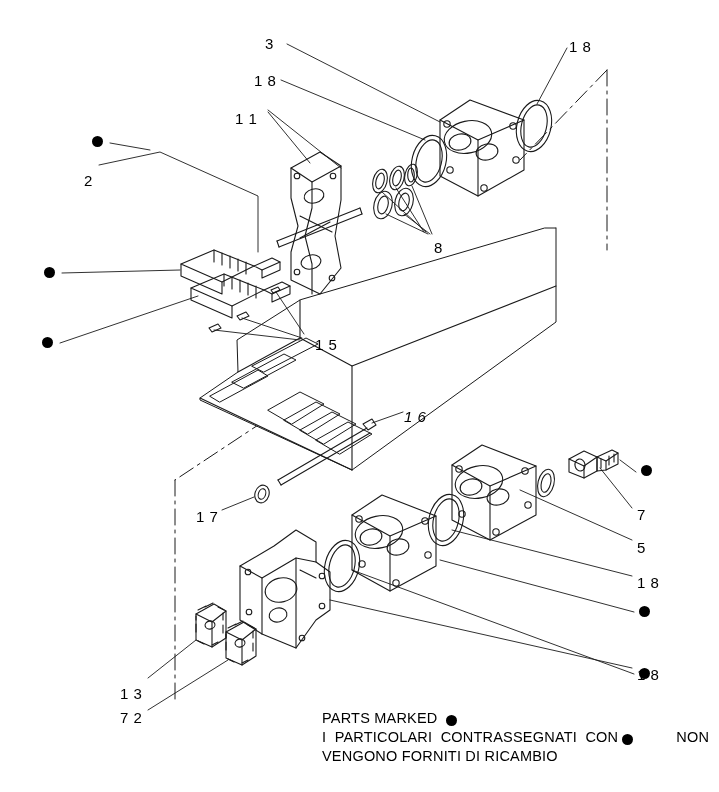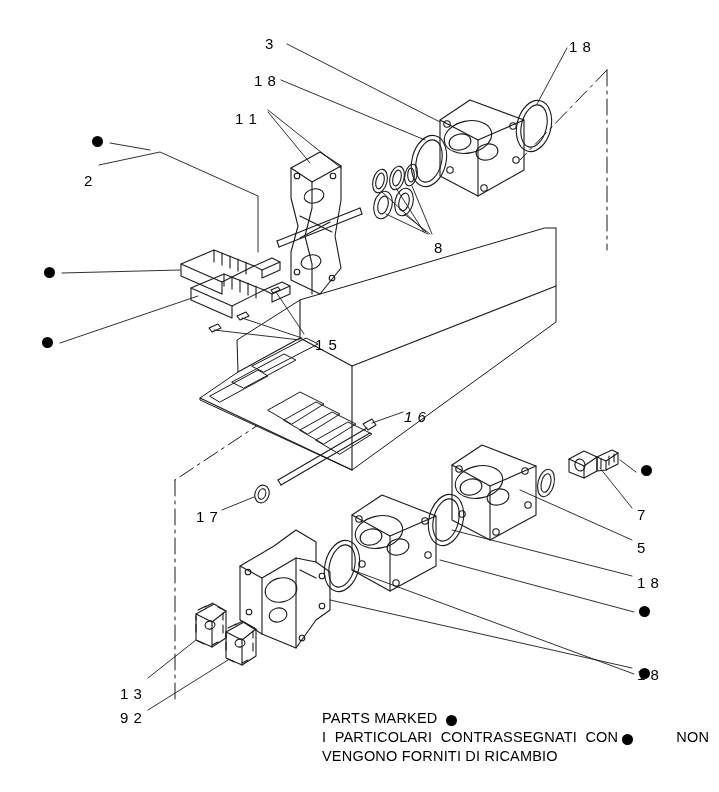--- a/index.html
+++ b/index.html
@@ -317,21 +317,21 @@
   <div class="lbl" style="left:84px;  top:172px;">2</div>
   <div class="lbl" style="left:434px; top:239px;">8</div>
   <div class="lbl" style="left:315px; top:336px;">1 5</div>
   <div class="lbl" style="left:404px; top:408px;font-style:italic;">1 6</div>
   <div class="lbl" style="left:196px; top:508px;">1 7</div>
   <div class="lbl" style="left:637px; top:506px;">7</div>
   <div class="lbl" style="left:637px; top:539px;">5</div>
   <div class="lbl" style="left:637px; top:574px;">1 8</div>
   <div class="lbl" style="left:637px; top:666px;">1 8</div>
   <div class="lbl" style="left:120px; top:675px;margin-top:10px;">1 3</div>
-  <div class="lbl" style="left:120px; top:709px;">9 2</div>
+  <div class="lbl" style="left:120px; top:709px;">7 2</div>
 
   <div class="dot-note" style="left:92px;  top:136px;"></div>
   <div class="dot-note" style="left:44px;  top:267px;"></div>
   <div class="dot-note" style="left:42px;  top:337px;"></div>
   <div class="dot-note" style="left:641px; top:465px;"></div>
   <div class="dot-note" style="left:639px; top:606px;"></div>
   <div class="dot-note" style="left:639px; top:668px;"></div>
 
   <div style="position:absolute; left:322px; top:710px; width:390px;">
     <div style="position:relative; height:19px;">

